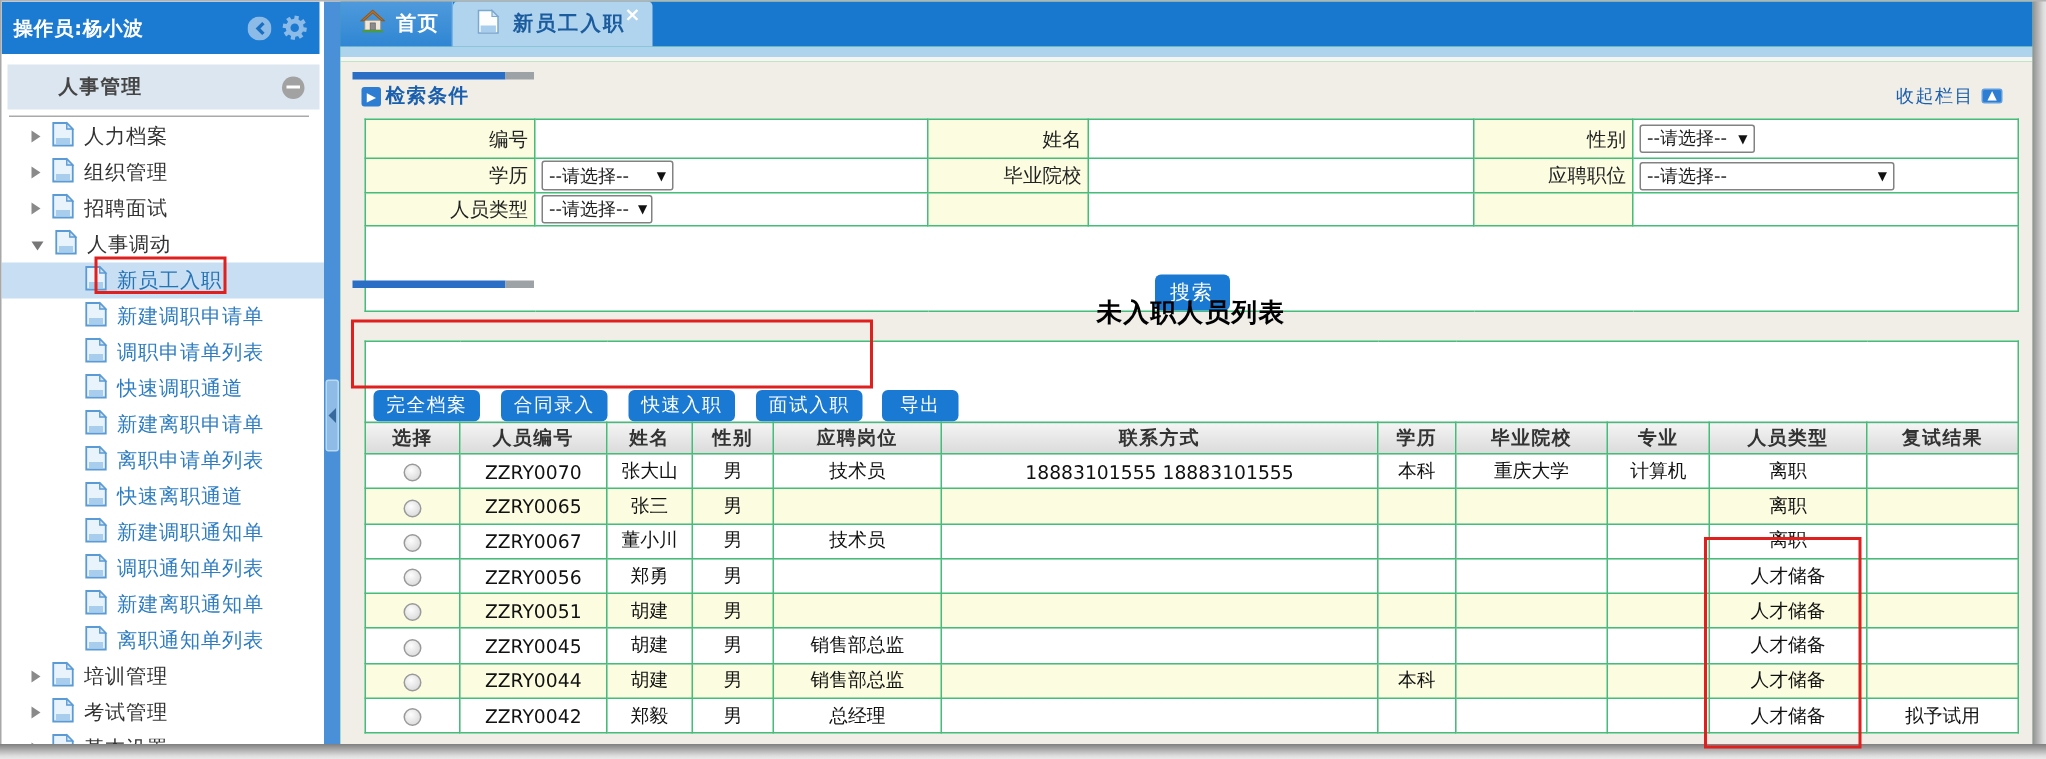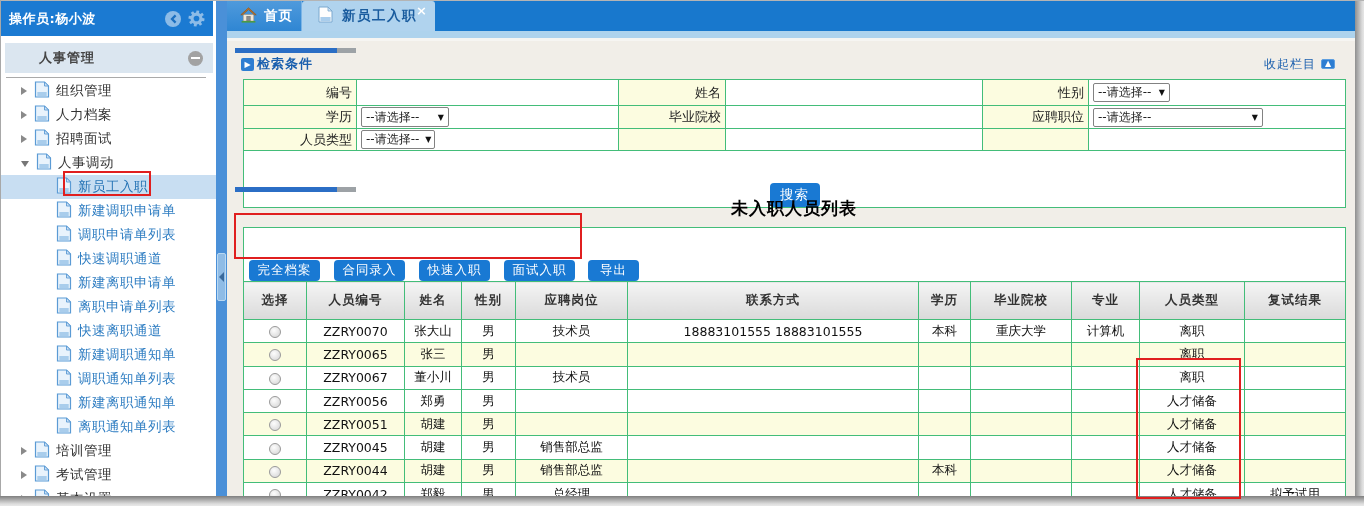--- a/index.html
+++ b/index.html
@@ -102,21 +102,21 @@
 
   .list-title { position:absolute; left:16px; top:156px; width:1102px; text-align:center;
                 font-size:17px; font-weight:bold; color:#000; letter-spacing:1px; }
 
   .data-table { position:absolute; left:16px; top:186px; width:1103px; table-layout:fixed; }
   .data-table td, .data-table th { border:1px solid #43bd79; overflow:hidden; white-space:nowrap; }
   .data-table .toolbar-cell { background:#fff; height:38px; padding:0; }
   .toolbar { display:flex; align-items:center; height:100%; padding-left:5px; }
   .toolbar .btn { width:71px; height:21px; margin-right:14px; }
   .toolbar .btn.short { width:51px; margin-left:-1px; }
-  .data-table th { height:38px; background:linear-gradient(to bottom,#f4f4f4,#dadada); font-size:12.5px;
+  .data-table th { height:21px; background:linear-gradient(to bottom,#f4f4f4,#dadada); font-size:12.5px;
                    color:#333; font-weight:bold; text-align:center; letter-spacing:1px; }
   .data-table td.cell { height:23.3px; font-size:12.5px; color:#111; text-align:center; background:#fff; padding:0 2px;}
   .data-table tr.yellow td.cell { background:#fcfce0;margin-left:32px; }
   .radio { display:inline-block; width:12px; height:12px; border-radius:50%; border:1px solid #9a9a9a;
            background:radial-gradient(circle at 40% 35%, #fdfdfd, #d2d2d2); vertical-align:middle; }
 
   .redbox { position:absolute; border:2px solid #e01f1f; z-index:60; }
   .redbox-sidebar { left:63px; top:171px; width:88px; height:25px; }
   .redbox-toolbar { left:234px; top:213px; width:348px; height:46px; }
   .redbox-column  { left:1136px; top:358px; width:105px; height:141px; }
@@ -150,30 +150,30 @@
     </div>
     <div class="sb-divider"></div>
     <div class="sb-tree" id="tree">
         <div class="tree-row lv0">
           <span class="tri right"></span>
           <span class="doc"><svg width="16" height="17" viewBox="0 0 15 17">
               <path d="M1 1 h9 l4 4 v11 h-13 z" fill="#e9f3fc" stroke="#5b9bd5" stroke-width="1.2"></path>
               <path d="M10 1 l4 4 h-4 z" fill="#cfe3f5" stroke="#5b9bd5" stroke-width="0.9"></path>
               <rect x="2.8" y="11" width="9.4" height="4" fill="#a9cdec"></rect>
             </svg></span>
+          <span class="tree-label">人力档案</span>
+        </div>
+        <div class="tree-row lv0">
+          <span class="tri right"></span>
+          <span class="doc"><svg width="16" height="17" viewBox="0 0 15 17">
+              <path d="M1 1 h9 l4 4 v11 h-13 z" fill="#e9f3fc" stroke="#5b9bd5" stroke-width="1.2"></path>
+              <path d="M10 1 l4 4 h-4 z" fill="#cfe3f5" stroke="#5b9bd5" stroke-width="0.9"></path>
+              <rect x="2.8" y="11" width="9.4" height="4" fill="#a9cdec"></rect>
+            </svg></span>
           <span class="tree-label">组织管理</span>
-        </div>
-        <div class="tree-row lv0">
-          <span class="tri right"></span>
-          <span class="doc"><svg width="16" height="17" viewBox="0 0 15 17">
-              <path d="M1 1 h9 l4 4 v11 h-13 z" fill="#e9f3fc" stroke="#5b9bd5" stroke-width="1.2"></path>
-              <path d="M10 1 l4 4 h-4 z" fill="#cfe3f5" stroke="#5b9bd5" stroke-width="0.9"></path>
-              <rect x="2.8" y="11" width="9.4" height="4" fill="#a9cdec"></rect>
-            </svg></span>
-          <span class="tree-label">人力档案</span>
         </div>
         <div class="tree-row lv0">
           <span class="tri right"></span>
           <span class="doc"><svg width="16" height="17" viewBox="0 0 15 17">
               <path d="M1 1 h9 l4 4 v11 h-13 z" fill="#e9f3fc" stroke="#5b9bd5" stroke-width="1.2"></path>
               <path d="M10 1 l4 4 h-4 z" fill="#cfe3f5" stroke="#5b9bd5" stroke-width="0.9"></path>
               <rect x="2.8" y="11" width="9.4" height="4" fill="#a9cdec"></rect>
             </svg></span>
           <span class="tree-label">招聘面试</span>
         </div>

